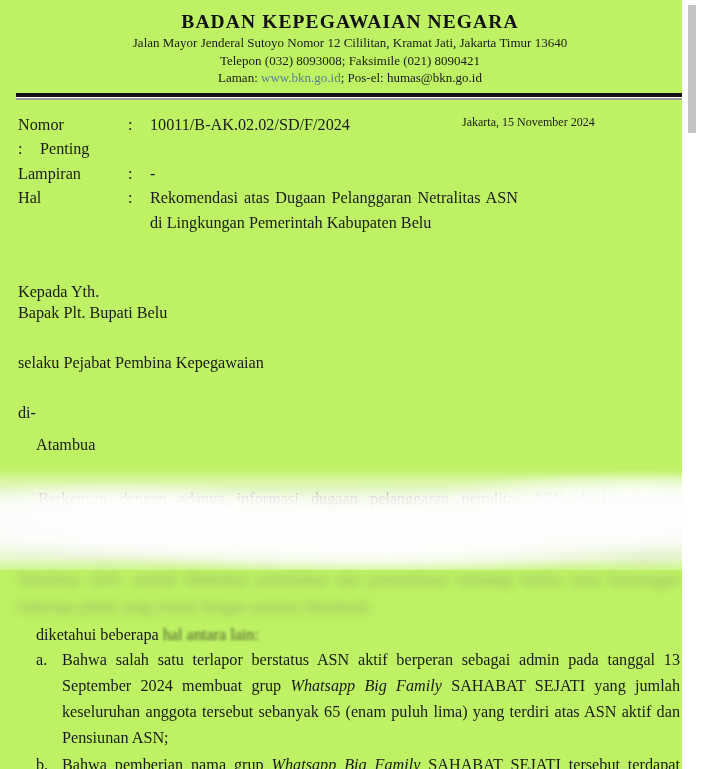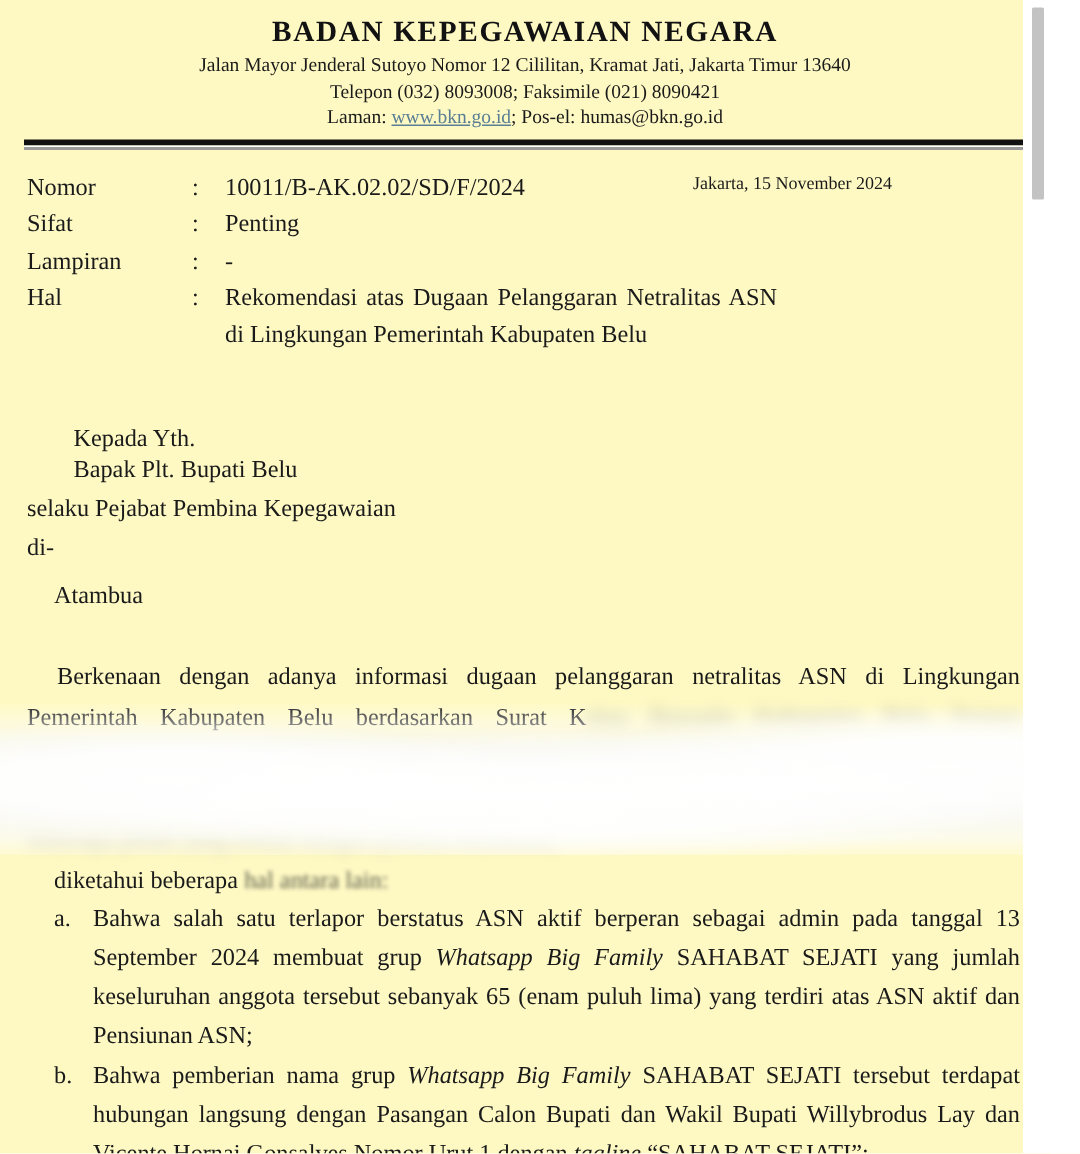--- a/index.html
+++ b/index.html
@@ -5,21 +5,21 @@
   html, body {
     margin: 0;
     padding: 0;
     background: #ffffff;
   }
 
   #page {
     position: relative;
     width: 700px;
     height: 769px;
-    background: #fef9c3;
+    background: #bef264;
     overflow: hidden;
     font-family: "Liberation Serif", "DejaVu Serif", serif;
     color: #1a1a1a;
   }
 
   
   .letterhead {
     padding-top: 10px;
     text-align: center;
   }
@@ -34,21 +34,20 @@
 
   .lh-line {
     font-size: 13px;
     line-height: 1.34;
     color: #1a1a1a;
     white-space: nowrap;
   }
 
   .lh-link {
     color: #5a7f95;
-    text-decoration: underline;
     text-underline-offset: 1px;
     margin-top: 12px;
   }
 
   
   .rule-wrap {
     margin: 6px 16px 0 16px;
   }
   .rule-thick {
     height: 4px;
@@ -111,25 +110,24 @@
   }
 
   
   .addressee {
     margin-top: 46px;
     padding-left: 18px;
     font-size: 16.2px;
   }
   .addr-line {
     line-height: 1.34;
-    margin-left: 31px;
   }
   .addr-spaced {
     line-height: 1.34;
-    margin-top: 4px;
+    margin-top: 28px;
   }
   .addr-city {
     line-height: 1.34;
     margin-top: 10px;
     padding-left: 18px;
   }
 
   
   .body-block {
     margin-top: 30px;
@@ -257,21 +255,20 @@
 
     <div class="letter-date">Jakarta, 15 November 2024</div>
 
     <div class="ref-row">
       <div class="ref-label">Nomor</div>
       <div class="ref-colon">:</div>
       <div class="ref-value">10011/B-AK.02.02/SD/F/2024</div>
     </div>
 
     <div class="ref-row">
-      <div class="ref-label">Sifat</div>
       <div class="ref-colon">:</div>
       <div class="ref-value">Penting</div>
     </div>
 
     <div class="ref-row">
       <div class="ref-label">Lampiran</div>
       <div class="ref-colon">:</div>
       <div class="ref-value">-</div>
     </div>
 

